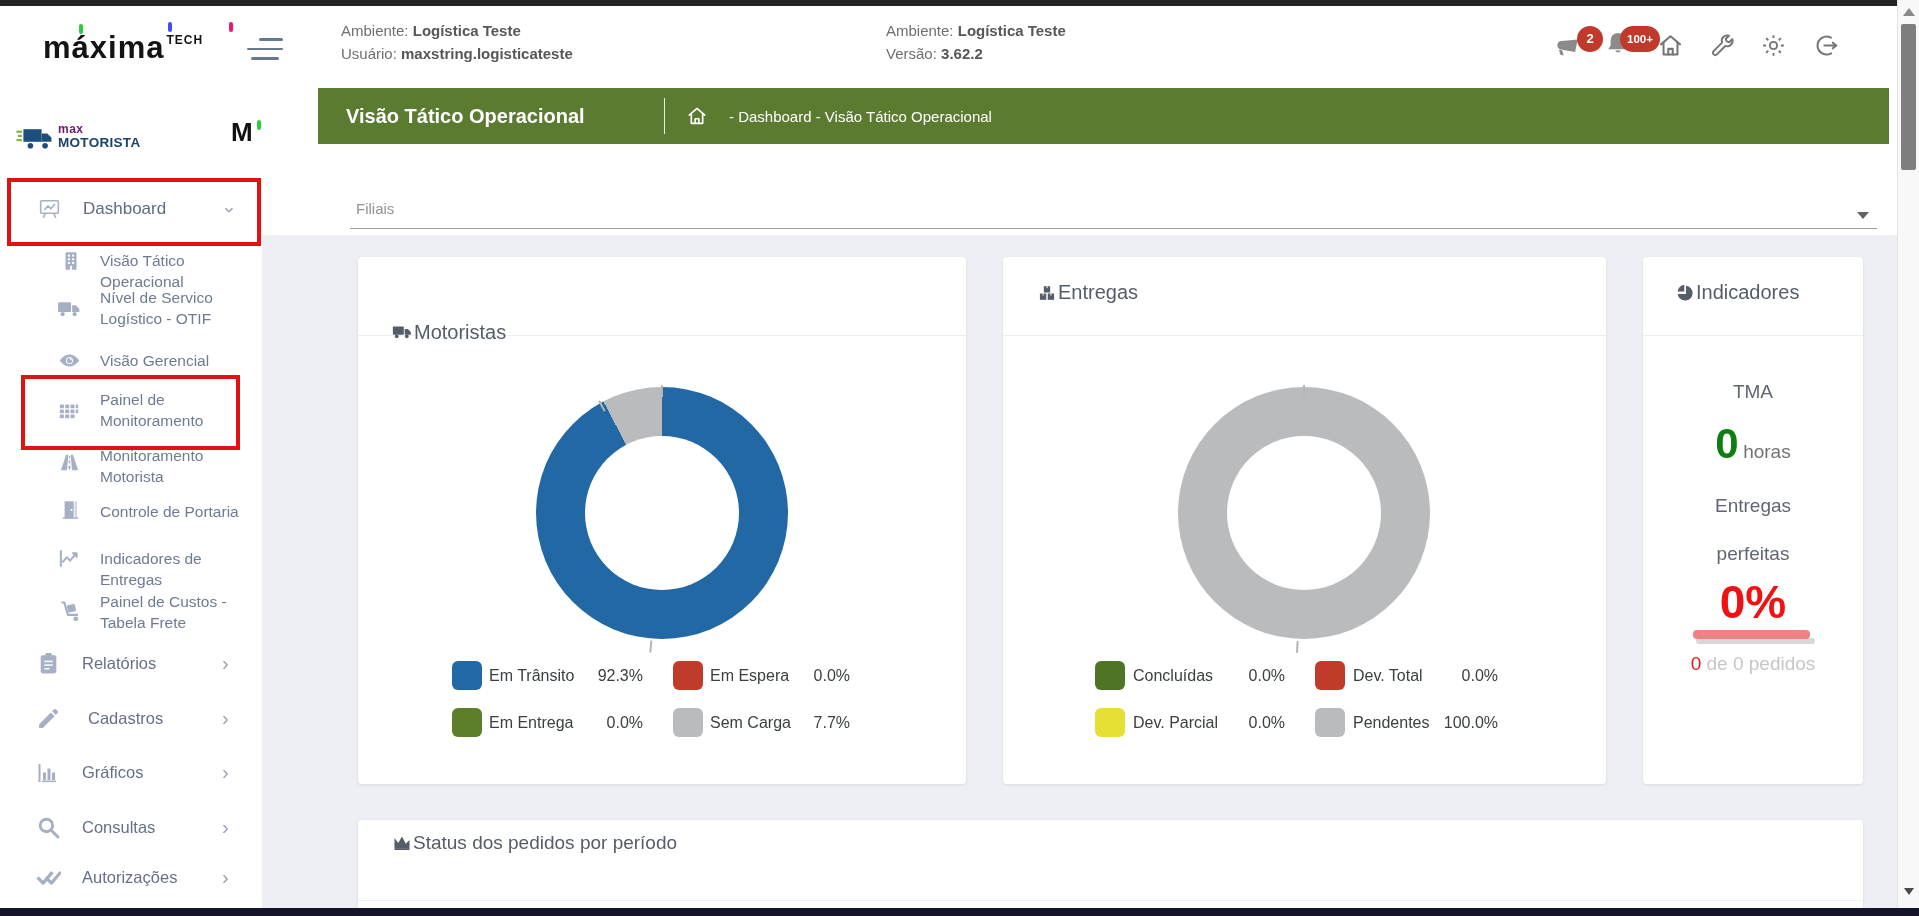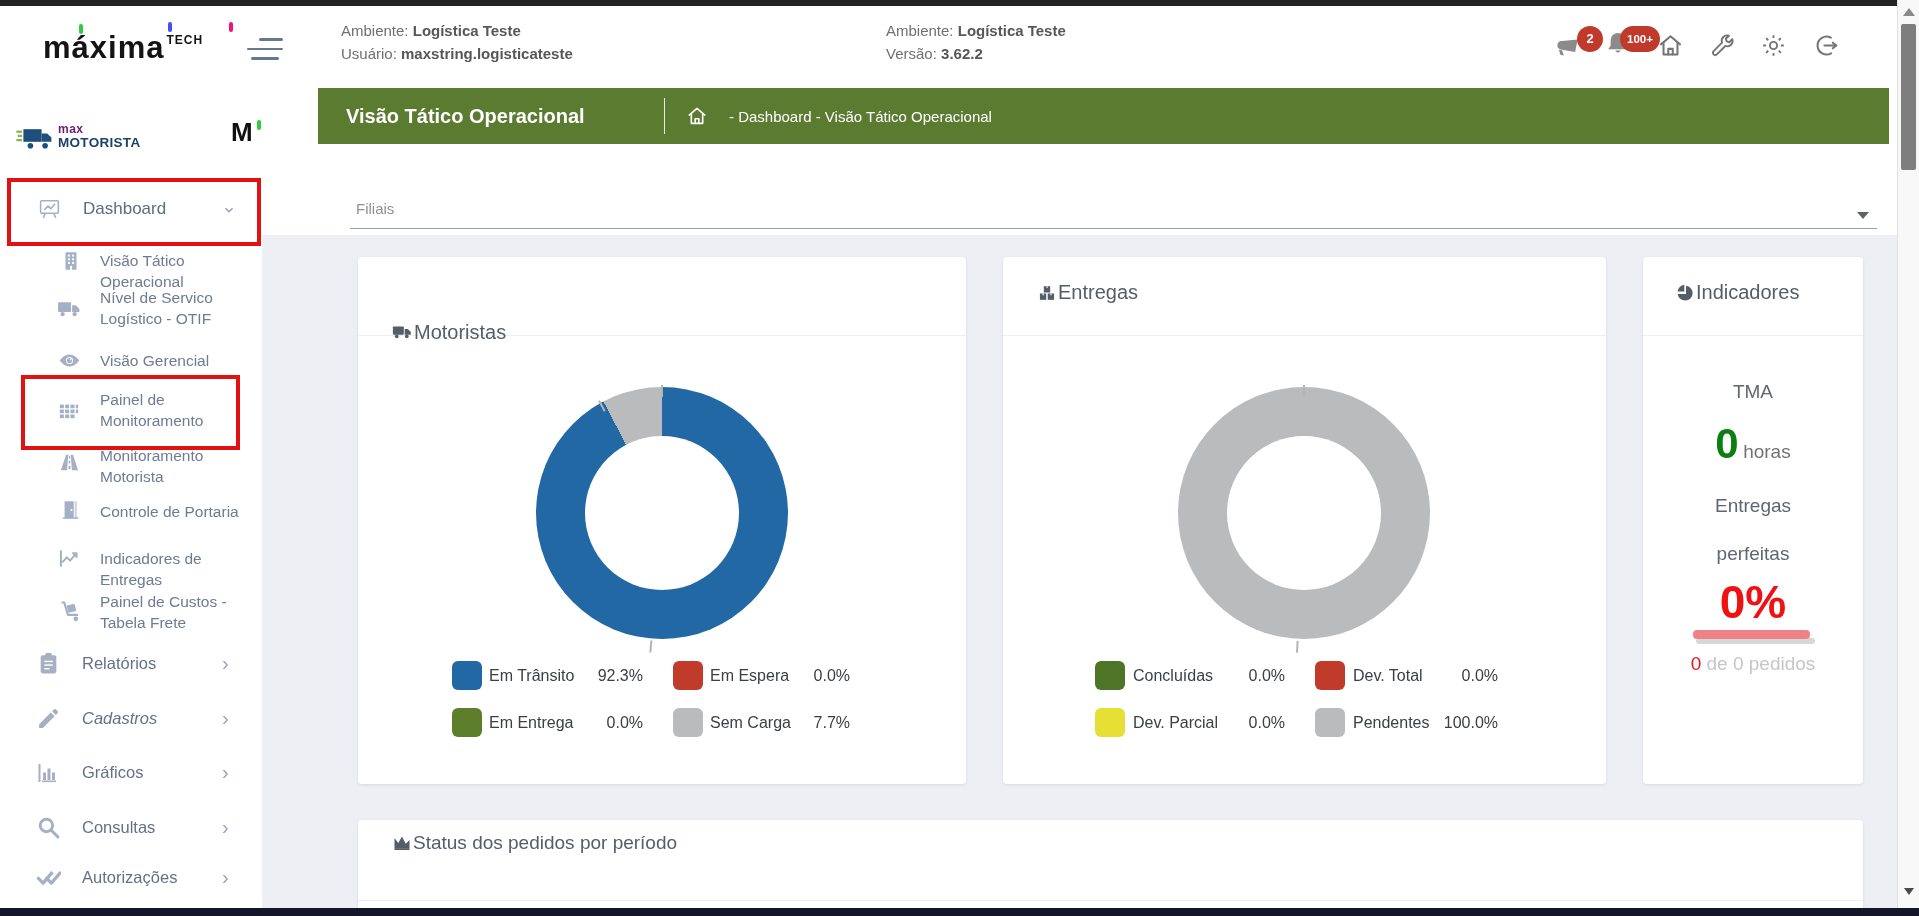--- a/index.html
+++ b/index.html
@@ -332,21 +332,21 @@
       <span class="chev" style="top:7px;">›</span>
     </div>
 
     <div class="sb-item" style="top:629px;height:30px;">
       <span class="sb-ic" style="left:36px;top:2px;">
         <svg width="25" height="25" viewBox="0 0 24 24" fill="currentColor">
             <path d="M3 17.4V21h3.6L17.8 9.8 14.2 6.2z"></path>
             <path d="M15.4 5l3.6 3.6 1.5-1.5a1.8 1.8 0 0 0 0-2.6l-1-1a1.8 1.8 0 0 0-2.6 0z"></path>
           </svg>
       </span>
-      <span class="sb-label sb-group-label" style="left:82px;top:4px;font-style:italic;">Cadastros</span>
+      <span class="sb-label sb-group-label" style="left:88px;top:4px;">Cadastros</span>
       <span class="chev" style="top:7px;">›</span>
     </div>
 
     <div class="sb-item" style="top:683px;height:30px;">
       <span class="sb-ic" style="left:36px;top:3px;">
         <svg width="24" height="24" viewBox="0 0 24 24" fill="currentColor">
             <rect x="2.5" y="3" width="2" height="18"></rect>
             <rect x="7" y="11.5" width="3" height="7.5"></rect>
             <rect x="11.5" y="7.5" width="3" height="11.5"></rect>
             <rect x="16" y="11.5" width="3" height="7.5"></rect>

